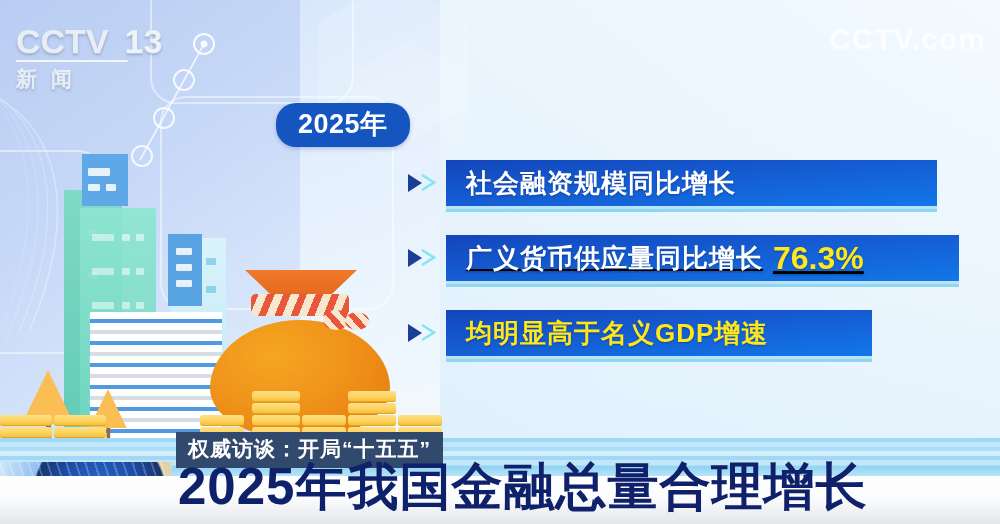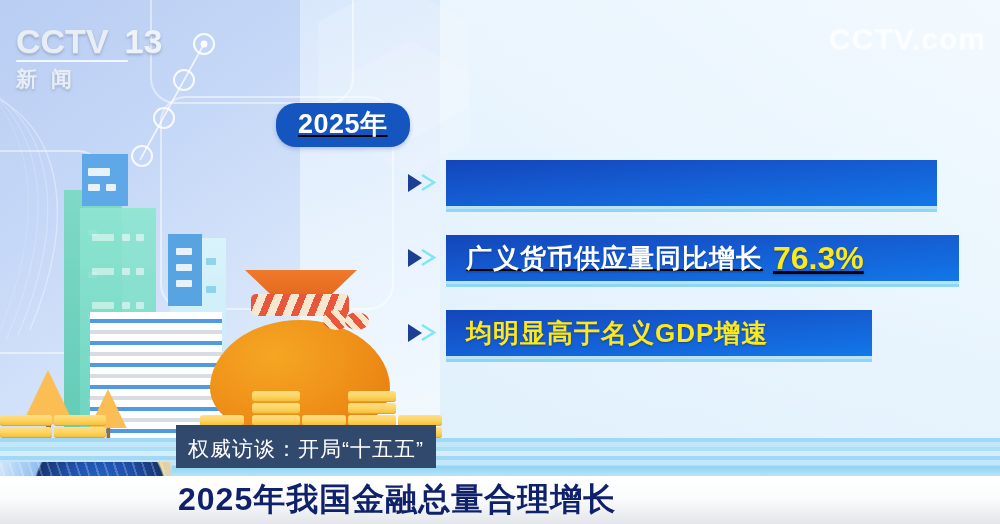--- a/index.html
+++ b/index.html
@@ -79,21 +79,21 @@
   .logo-sub {
     margin-top: 3px;
     font-size: 21px; font-weight: bold; letter-spacing: 14px;
     color: #e7eef7;
     text-shadow: 0 1px 0 #bcc9dc, 0 2px 3px rgba(90,110,140,.4);
   }
 
   
   .title-row {
     position: absolute; left: 276px; top: 103px;
-    display: flex; align-items: center; gap: 14px; text-decoration: underline;
+    display: flex; align-items: center; gap: 14px;
   }
   .year-pill {
     background: #1555c0;
     color: #ffffff;
     font-size: 27px; font-weight: bold;
     padding: 3px 22px 5px 22px;
     border-radius: 20px;
     letter-spacing: .5px;
     box-shadow: 0 2px 4px rgba(20,60,140,.25);
   }
@@ -230,34 +230,34 @@
   }
   .globe-lines {
     position: absolute; inset: 0;
     background: repeating-linear-gradient(72deg,
       rgba(255,255,255,.22) 0px, rgba(255,255,255,.22) 2px,
       rgba(255,255,255,0) 2px, rgba(255,255,255,0) 9px);
   }
   .kicker {
     position: absolute; left: 176px; bottom: 56px;
     background: #32496e;
-    padding: 10px 12px 5px 12px;
+    padding: 3px 12px 5px 12px;
     color: #ffffff;
-    font-size: 21px; font-weight: normal;
+    font-size: 21px; font-weight: bold;
     letter-spacing: 1px;
     white-space: nowrap;
   }
   .headline-band {
     position: absolute; left: 0; bottom: 0; width: 1000px; height: 48px;
     background: linear-gradient(180deg, #ffffff 0%, #fbfcfd 45%, #e3e6ea 100%);
   }
   .headline {
     position: absolute; left: 178px; bottom: 2px;
     color: #10216b;
-    font-size: 32px; font-weight: bold;
+    font-size: 51px; font-weight: bold;
     letter-spacing: 1px;
     white-space: nowrap;
   }
 </style>
 </head>
 <body>
 
 <div id="screen">
 
   <div class="bg-left-wash"></div>
@@ -391,20 +391,21 @@
   </div>
 
   <div class="bar-wrap" style="left:406px; top:160px;">
     <div class="arrows">
       <div class="arrow-solid"></div>
       <svg class="arrow-open" viewBox="0 0 17 19">
           <polyline points="2,2 14,9.5 2,17" fill="none" stroke="#7fe6f2" stroke-width="2.6"></polyline>
         </svg>
     </div>
     <div class="bar" style="width:455px;">
+      <span class="bar-label">社会融资规模同比增长</span>
     </div>
   </div>
 
   <div class="bar-wrap" style="left:406px; top:235px;text-decoration:underline;">
     <div class="arrows">
       <div class="arrow-solid"></div>
       <svg class="arrow-open" viewBox="0 0 17 19">
           <polyline points="2,2 14,9.5 2,17" fill="none" stroke="#7fe6f2" stroke-width="2.6"></polyline>
         </svg>
     </div>

